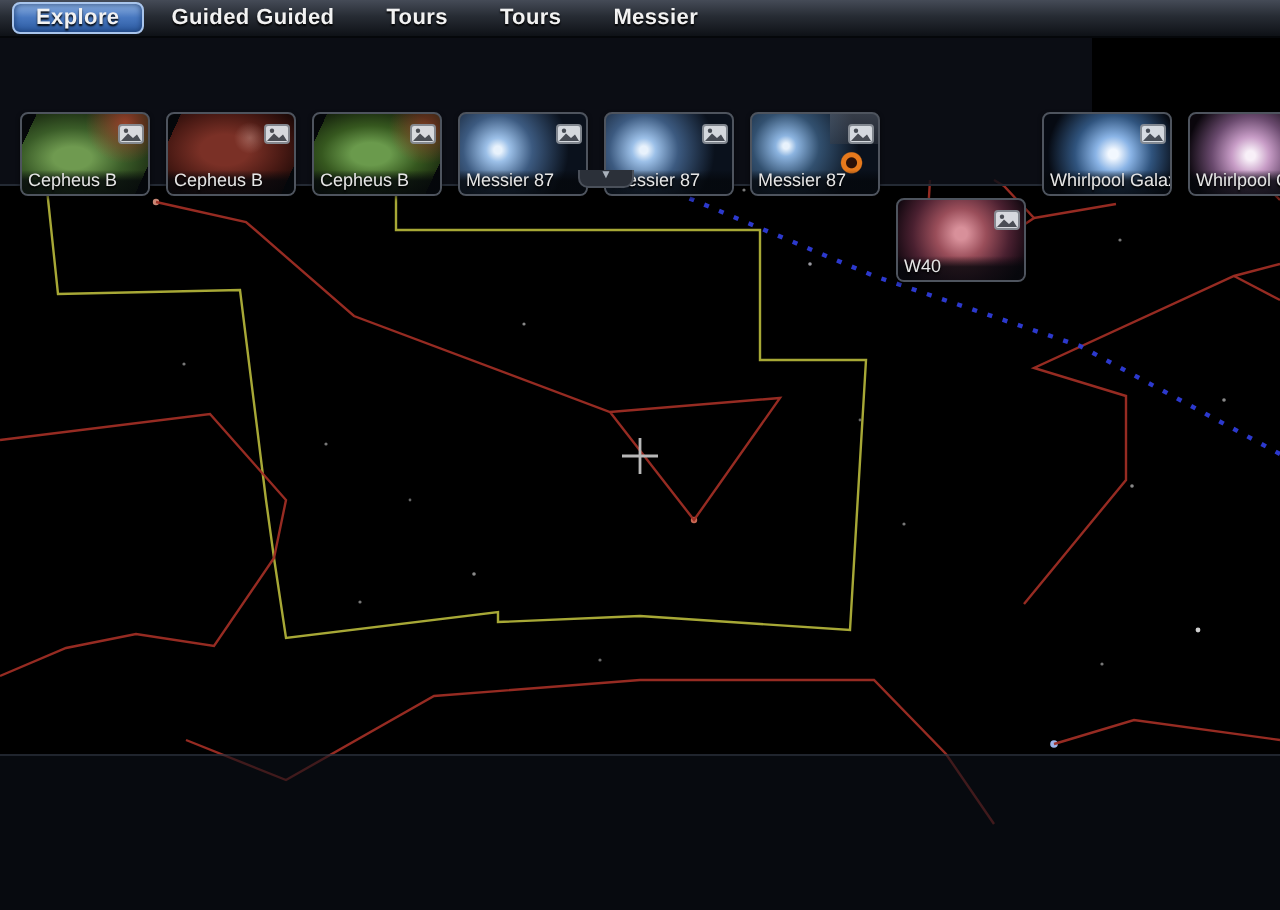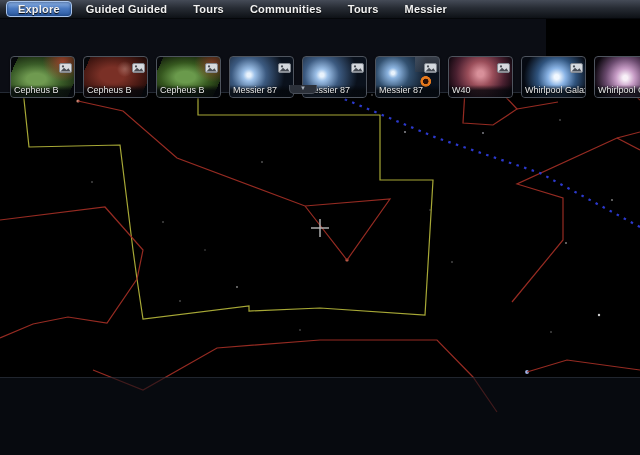--- a/index.html
+++ b/index.html
@@ -51,21 +51,21 @@
     linear-gradient(295deg,#05070a 0 8%,rgba(0,0,0,0) 8%),
     radial-gradient(circle at 65% 30%,rgba(225,185,175,.35),rgba(0,0,0,0) 16%),
     radial-gradient(ellipse at 45% 45%,#7a3026 0 25%,#4a1a14 58%,#1a0806 88%),#140605;}
   .v-m87{background:
     radial-gradient(circle at 30% 45%,#e8f2fc 0 4%,#9cc0e8 12%,#3c5a80 35%,#0a111c 72%),#05080e;}
   .v-m87-bh{background:
     radial-gradient(6px circle at 79% 61%,#2a1008 0 2.5px,#e6791c 3px 5px,rgba(0,0,0,0) 5.6px),
     linear-gradient(rgba(98,104,116,.5),rgba(55,60,70,.5)) 39px 0/26px 15px no-repeat,
     radial-gradient(circle at 27% 40%,#e8f2fc 0 3%,#8cb4e0 10%,#32506f 32%,#0a111c 70%),#05080e;}
   .v-w40{background:
-    radial-gradient(circle at 50% 42%,#d8909a 0 8%,#9a4e5a 32%,#4a2030 62%,#120810 88%),#0a0508;}
+    radial-gradient(circle at 50% 42%,#d8909a 0 8%,#9a4e5a 32%,#4a2030 62%,#120810 88%),#0a0508; margin-top: 43px;}
   .v-whirlpool-blue{background:
     radial-gradient(circle at 55% 50%,#f2f8ff 0 6%,#8ab4e6 22%,#30547e 48%,#060a12 82%),#04070c;}
   .v-whirlpool-pink{background:
     radial-gradient(circle at 48% 52%,#f8f0f8 0 6%,#c79cc6 24%,#6a4a6e 50%,#0a060c 82%),#060408;}
 
   
   #collapse-tab{position:absolute;left:289px;top:85px;width:26px;height:8px;z-index:6;
     background:#2b3039;border:1px solid #4a505a;border-top:none;border-radius:0 0 5px 5px;
     text-align:center;}
   #collapse-tab span{display:block;font-size:6px;line-height:7px;color:#aab2bc;}
@@ -182,21 +182,20 @@
           <span class="tlabel">Whirlpool Galaxy</span>
         </div>
       </div>
   </div>
 
   <div id="menubar">
     <div id="menu-tabs" style="display:flex;">
         <div class="mtab active">Explore</div>
         <div class="mtab">Guided Guided</div>
         <div class="mtab">Tours</div>
-        <div class="mtab">Communities</div>
         <div class="mtab">Tours</div>
         <div class="mtab">Messier</div>
       </div>
   </div>
 
   <div id="collapse-tab">
     <span>▼</span>
   </div>
 
   <div id="bottompanel">

